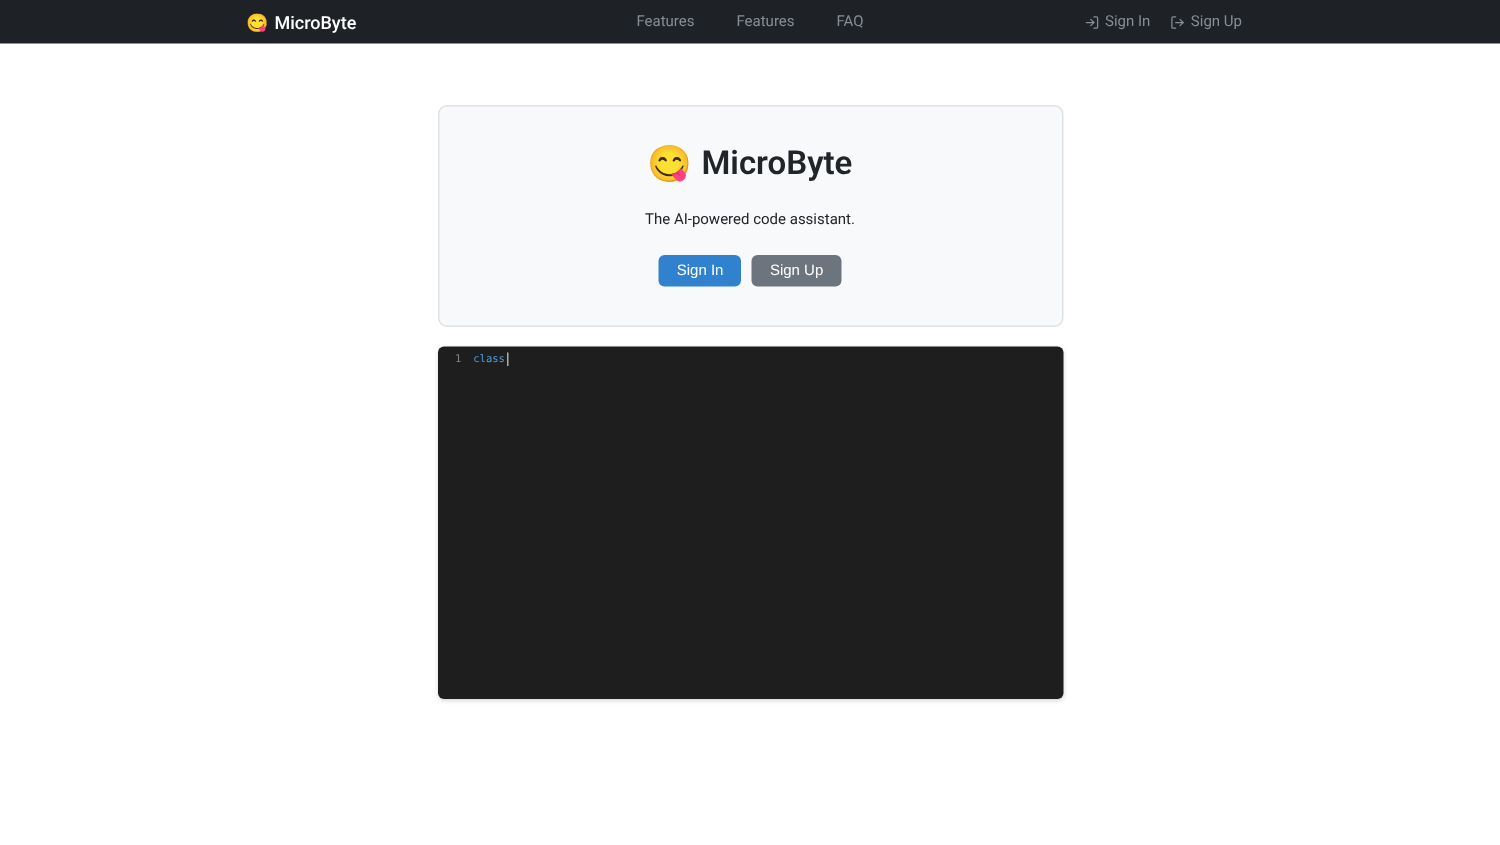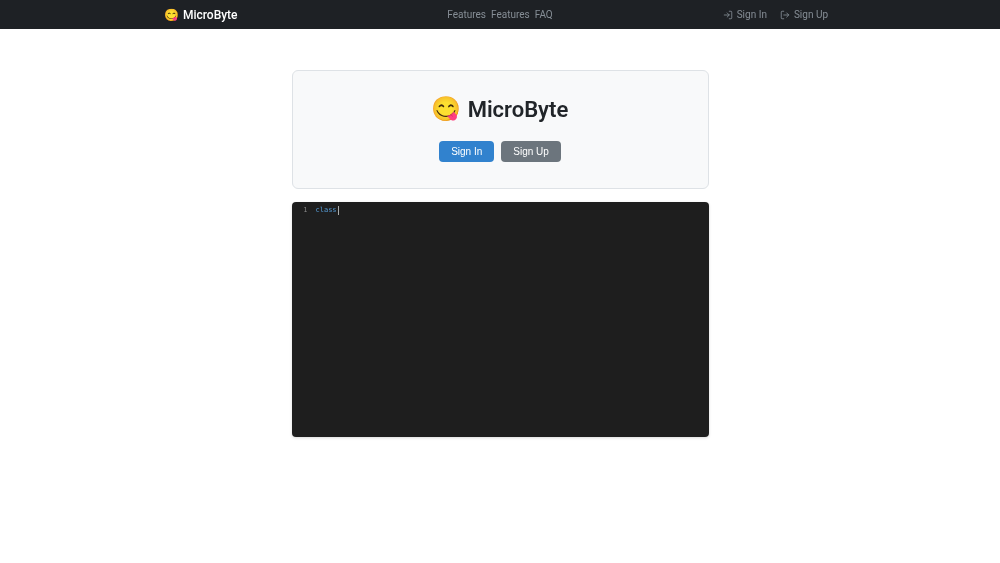--- a/index.html
+++ b/index.html
@@ -31,21 +31,21 @@
       color: #ffffff;
       font-size: 12px;
       font-weight: 500;
       margin-left: 150px;
     }
     .navbar-brand .emoji {
       font-size: 12px;
     }
     .navbar-center {
       display: flex;
-      gap: 5px;
+      gap: 28px;
       position: absolute;
       left: 50%;
       transform: translateX(-50%);
     }
     .navbar-center a {
       color: #868e96;
       font-size: 10px;
       text-decoration: none;
     }
     .navbar-right {
@@ -190,20 +190,21 @@
     </a>
   </div>
 </nav>
 
 <div class="container">
   <div class="hero-card">
     <h1 class="hero-title">
       <span class="hero-emoji">😋</span>
       <span>MicroByte</span>
     </h1>
+    <p class="hero-subtitle">The AI-powered code assistant.</p>
     <div class="hero-buttons">
       <button class="btn btn-primary">Sign In</button>
       <button class="btn btn-secondary">Sign Up</button>
     </div>
   </div>
 
   <div class="code-editor">
     <div class="code-line">
       <span class="line-number">1</span>
       <span class="keyword">class</span>

